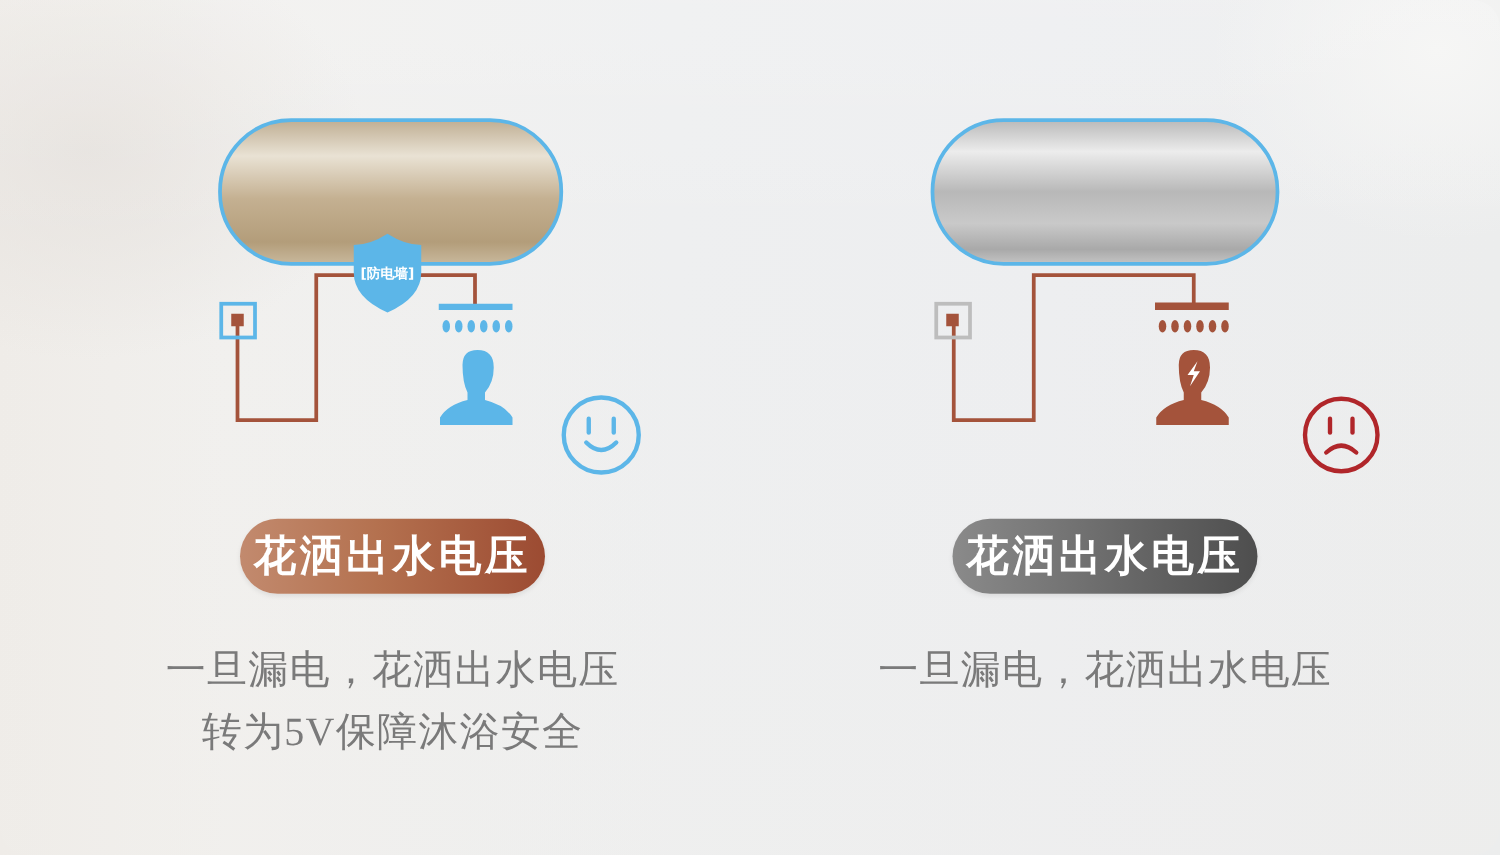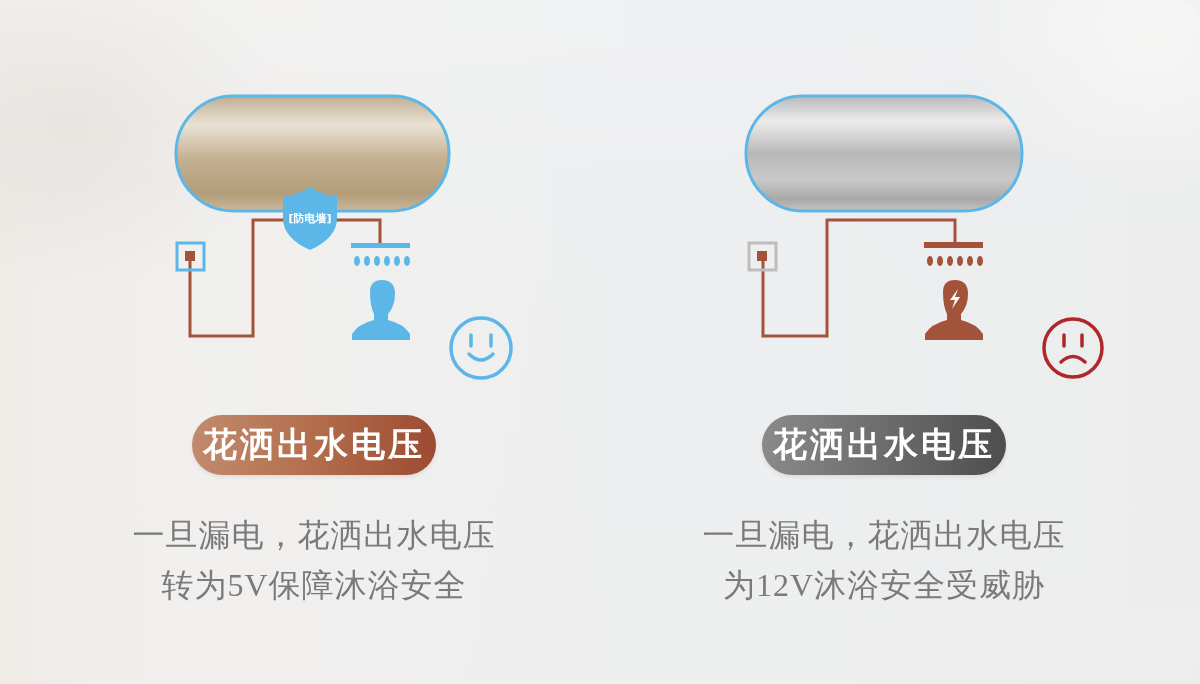--- a/index.html
+++ b/index.html
@@ -130,16 +130,15 @@
       <g fill="none" stroke="#b0262a" stroke-width="3.5" stroke-linecap="round">
         <circle cx="503" cy="348" r="29"></circle>
         <line x1="494" y1="335" x2="494" y2="346"></line>
         <line x1="512" y1="335" x2="512" y2="346"></line>
         <path d="M491,362 Q503,351 515,362"></path>
       </g>
     </svg>
 
     <div class="pill gray">花洒出水电压</div>
     <div class="desc l1">一旦漏电，花洒出水电压</div>
-    <div class="desc l2">为12V沐浴安全受威胁</div>
   </div>
 
 </div>
 
 </body></html>

